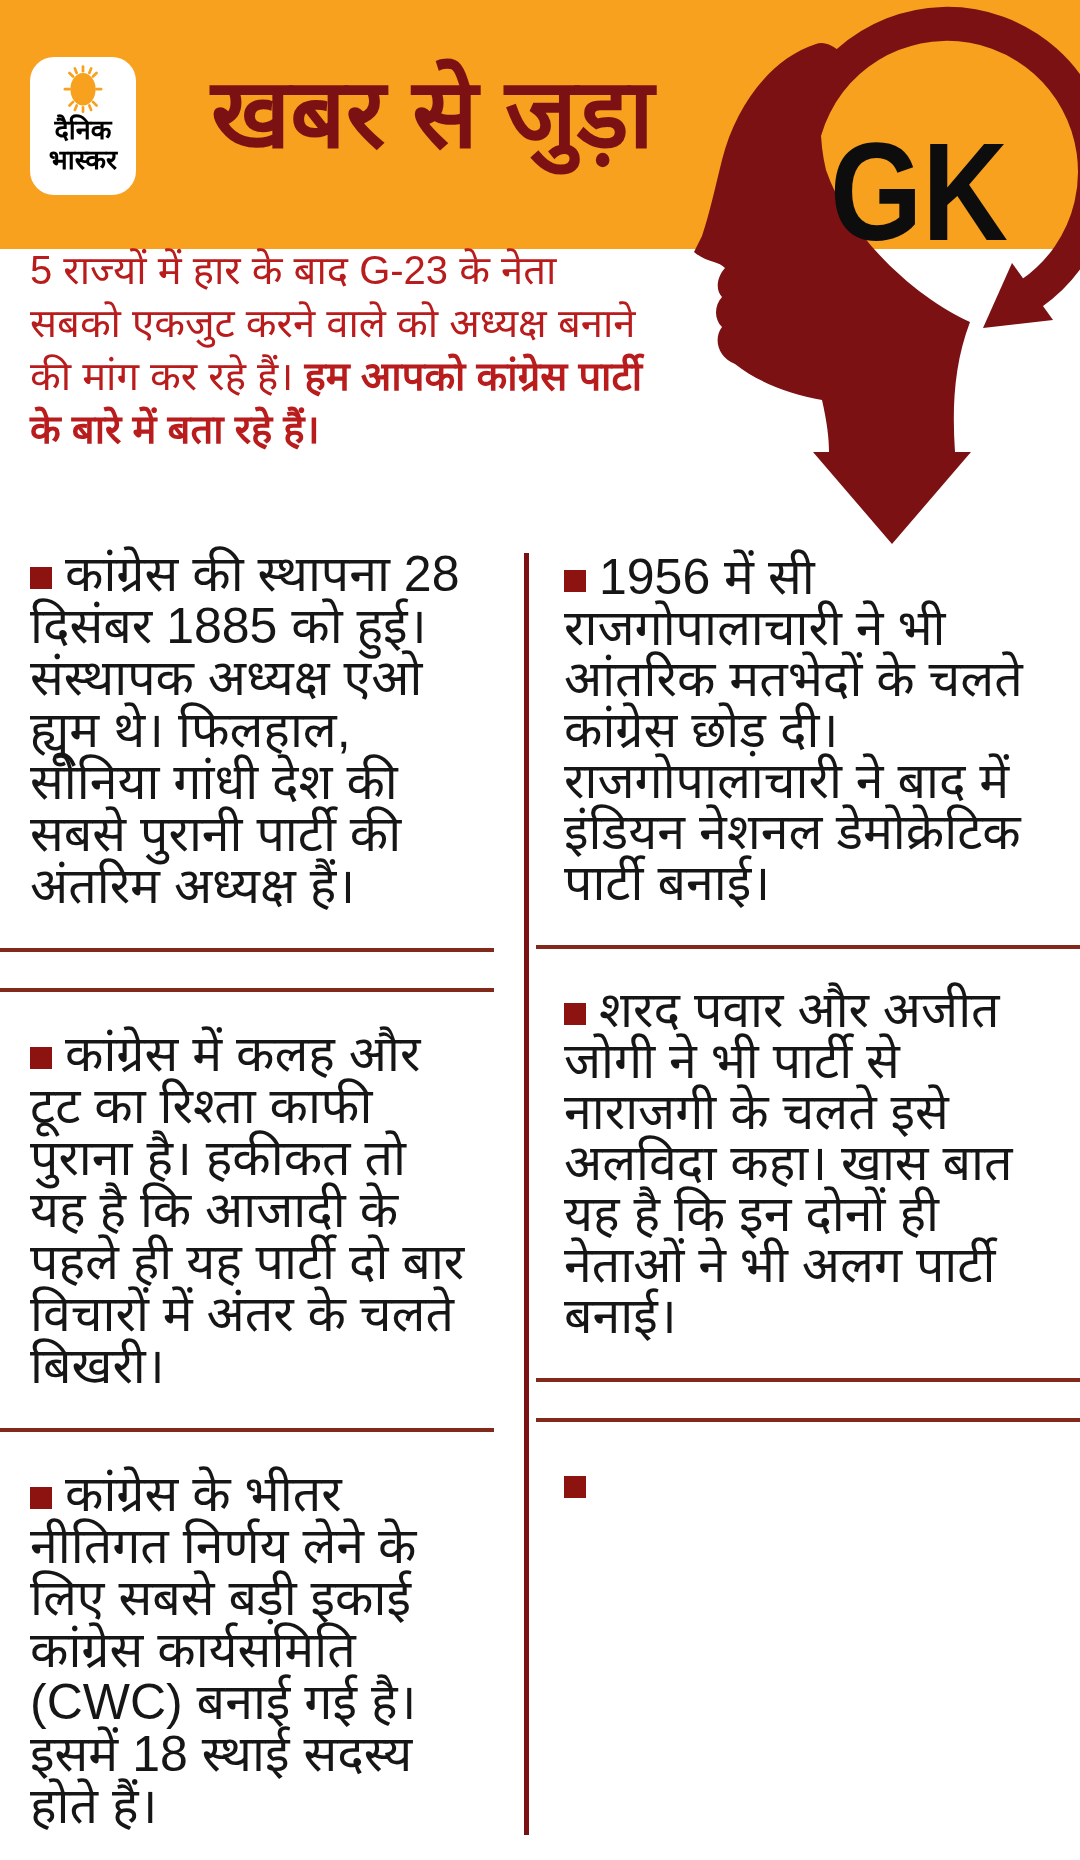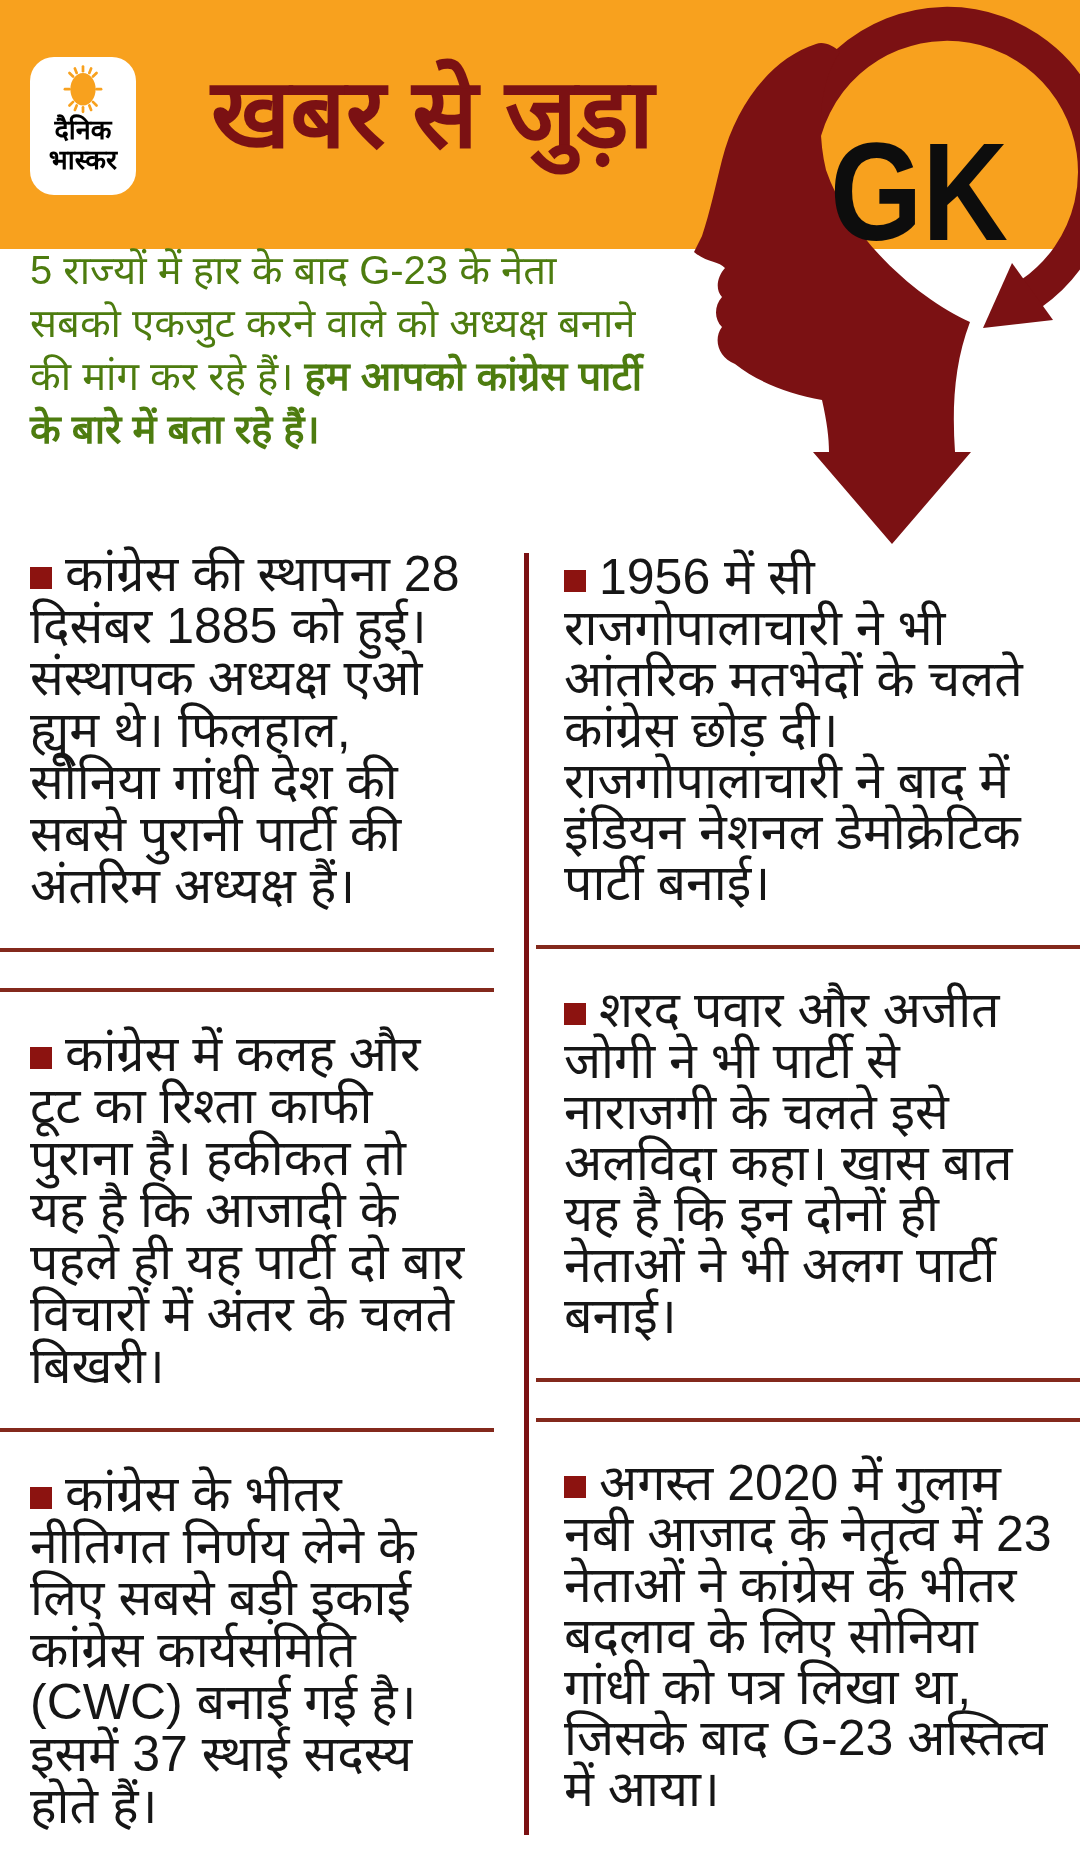--- a/index.html
+++ b/index.html
@@ -17,21 +17,21 @@
   .logo-text{display:flex;flex-direction:column;align-items:center;margin-top:-4px;}
   .logo-text span{font-size:27px;line-height:30px;font-weight:700;color:#000;}
   .title{
     position:absolute;left:163px;top:44px;z-index:1;
     font-size:97px;line-height:140px;font-weight:700;color:#7B1113;white-space:nowrap;margin-left:48px;
   }
   .head-art{position:absolute;left:620px;top:0;width:460px;height:570px;z-index:2;}
   
   .intro{
     position:absolute;left:30px;top:244px;width:625px;
-    font-size:40px;line-height:53px;color:#4d7c0f;z-index:1;
+    font-size:40px;line-height:53px;color:#b91c1c;z-index:1;
   }
   .intro b{font-weight:700;}
   
   .vdiv{position:absolute;left:524px;top:553px;width:5px;height:1282px;background:#7B1113;}
   .col{position:absolute;}
   .col-left{left:0;top:548px;width:494px;}
   .col-right{left:536px;top:552px;width:552px;}
   .col .item{font-size:50px;color:#161616;}
   .col-left .item{padding:0 24px 0 30px;line-height:52px;}
   .col-right .item{padding:0 30px 0 28px;line-height:51px;}
@@ -111,32 +111,32 @@
     <div class="item">
       <span class="sq"></span><span>कांग्रेस की स्थापना 28 दिसंबर 1885 को हुई। संस्थापक अध्यक्ष एओ ह्यूम थे। फिलहाल, सोनिया गांधी देश की सबसे पुरानी पार्टी की अंतरिम अध्यक्ष हैं।</span>
     </div>
     <div class="rule"></div>
     <div class="rule"></div>
     <div class="item">
       <span class="sq"></span><span>कांग्रेस में कलह और टूट का रिश्ता काफी पुराना है। हकीकत तो यह है कि आजादी के पहले ही यह पार्टी दो बार विचारों में अंतर के चलते बिखरी।</span>
     </div>
     <div class="rule"></div>
     <div class="item">
-      <span class="sq"></span><span>कांग्रेस के भीतर नीतिगत निर्णय लेने के लिए सबसे बड़ी इकाई कांग्रेस कार्यसमिति (CWC) बनाई गई है। इसमें 37 स्थाई सदस्य होते हैं।</span>
+      <span class="sq"></span><span>कांग्रेस के भीतर नीतिगत निर्णय लेने के लिए सबसे बड़ी इकाई कांग्रेस कार्यसमिति (CWC) बनाई गई है। इसमें 18 स्थाई सदस्य होते हैं।</span>
     </div>
   </div>
 
   <div class="col col-right">
     <div class="item">
       <span class="sq"></span><span>1956 में सी राजगोपालाचारी ने भी आंतरिक मतभेदों के चलते कांग्रेस छोड़ दी। राजगोपालाचारी ने बाद में इंडियन नेशनल डेमोक्रेटिक पार्टी बनाई।</span>
     </div>
     <div class="rule"></div>
     <div class="item">
       <span class="sq"></span><span>शरद पवार और अजीत जोगी ने भी पार्टी से नाराजगी के चलते इसे अलविदा कहा। खास बात यह है कि इन दोनों ही नेताओं ने भी अलग पार्टी बनाई।</span>
     </div>
     <div class="rule"></div>
     <div class="rule"></div>
     <div class="item">
-      <span class="sq"></span><span>अगस्त 2020 में गुलाम नबी आजाद के नेतृत्व में 23 नेताओं ने कांग्रेस के भीतर बदलाव के लिए सोनिया गांधी को पत्र लिखा था, जिसके बाद G-23 अस्तित्व में आया।</span>
+      <span class="sq"></span>
     </div>
   </div>
 
 </div>
 
 </body></html>

